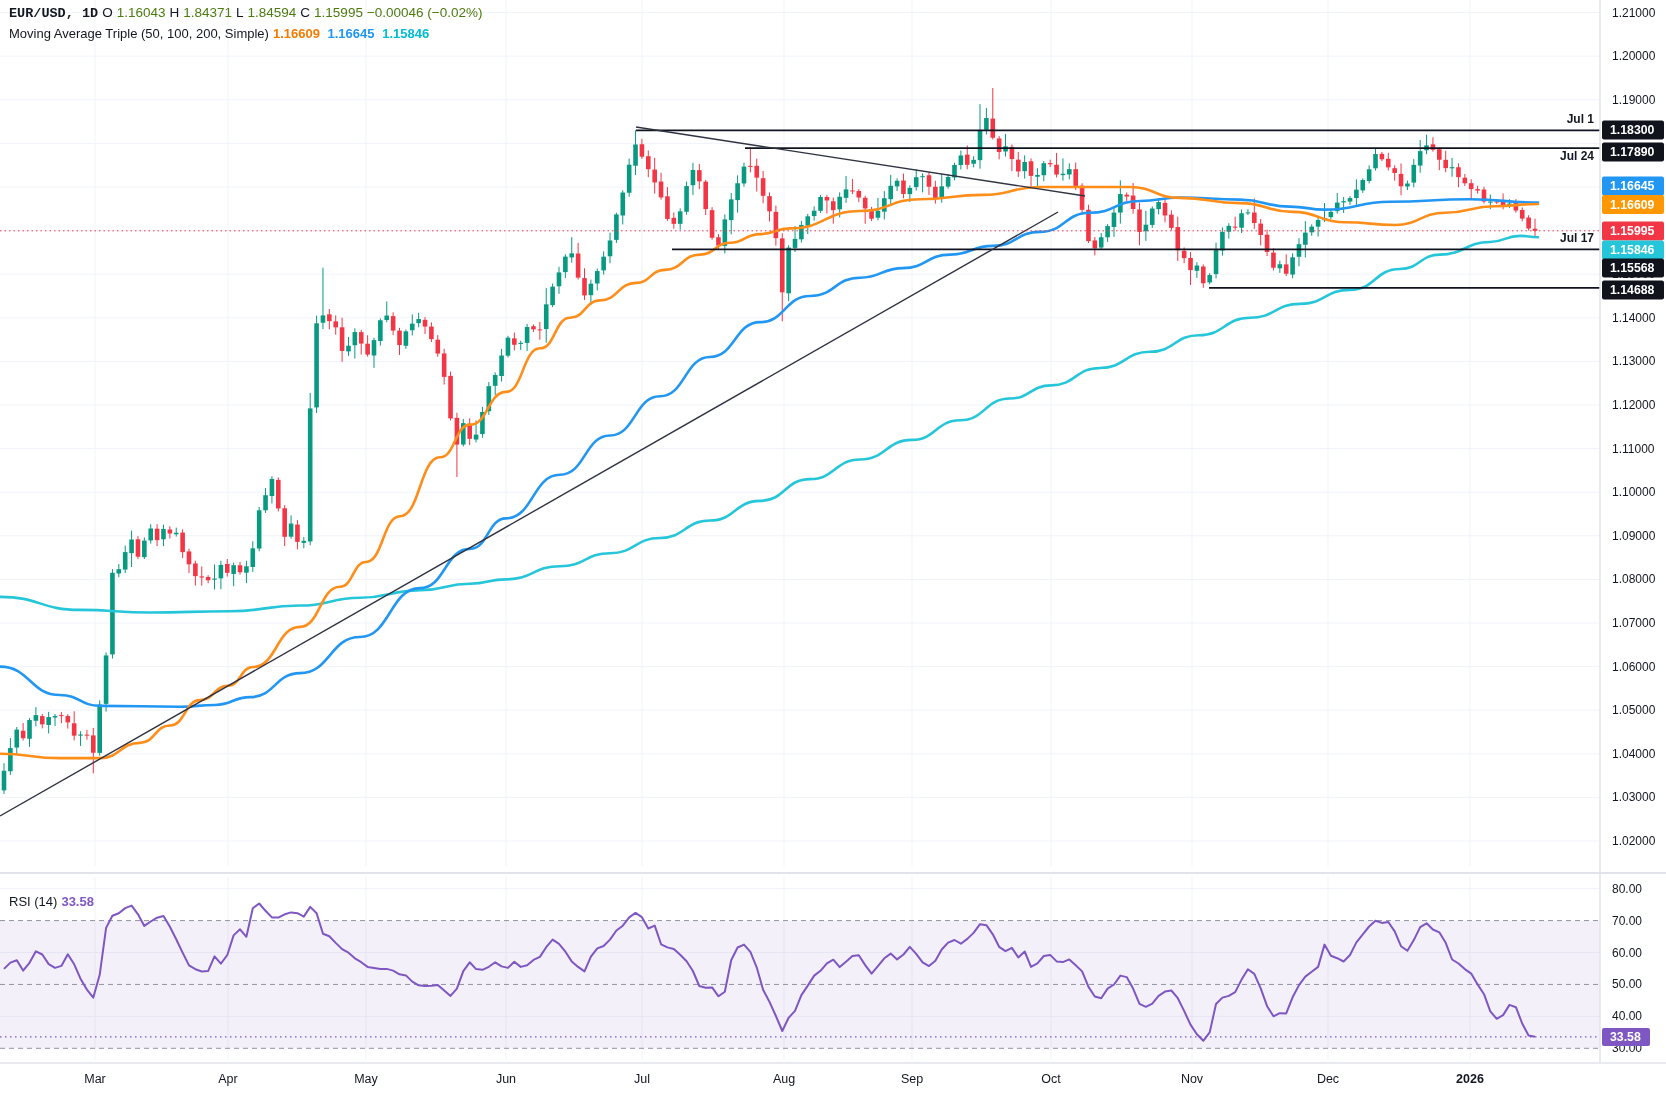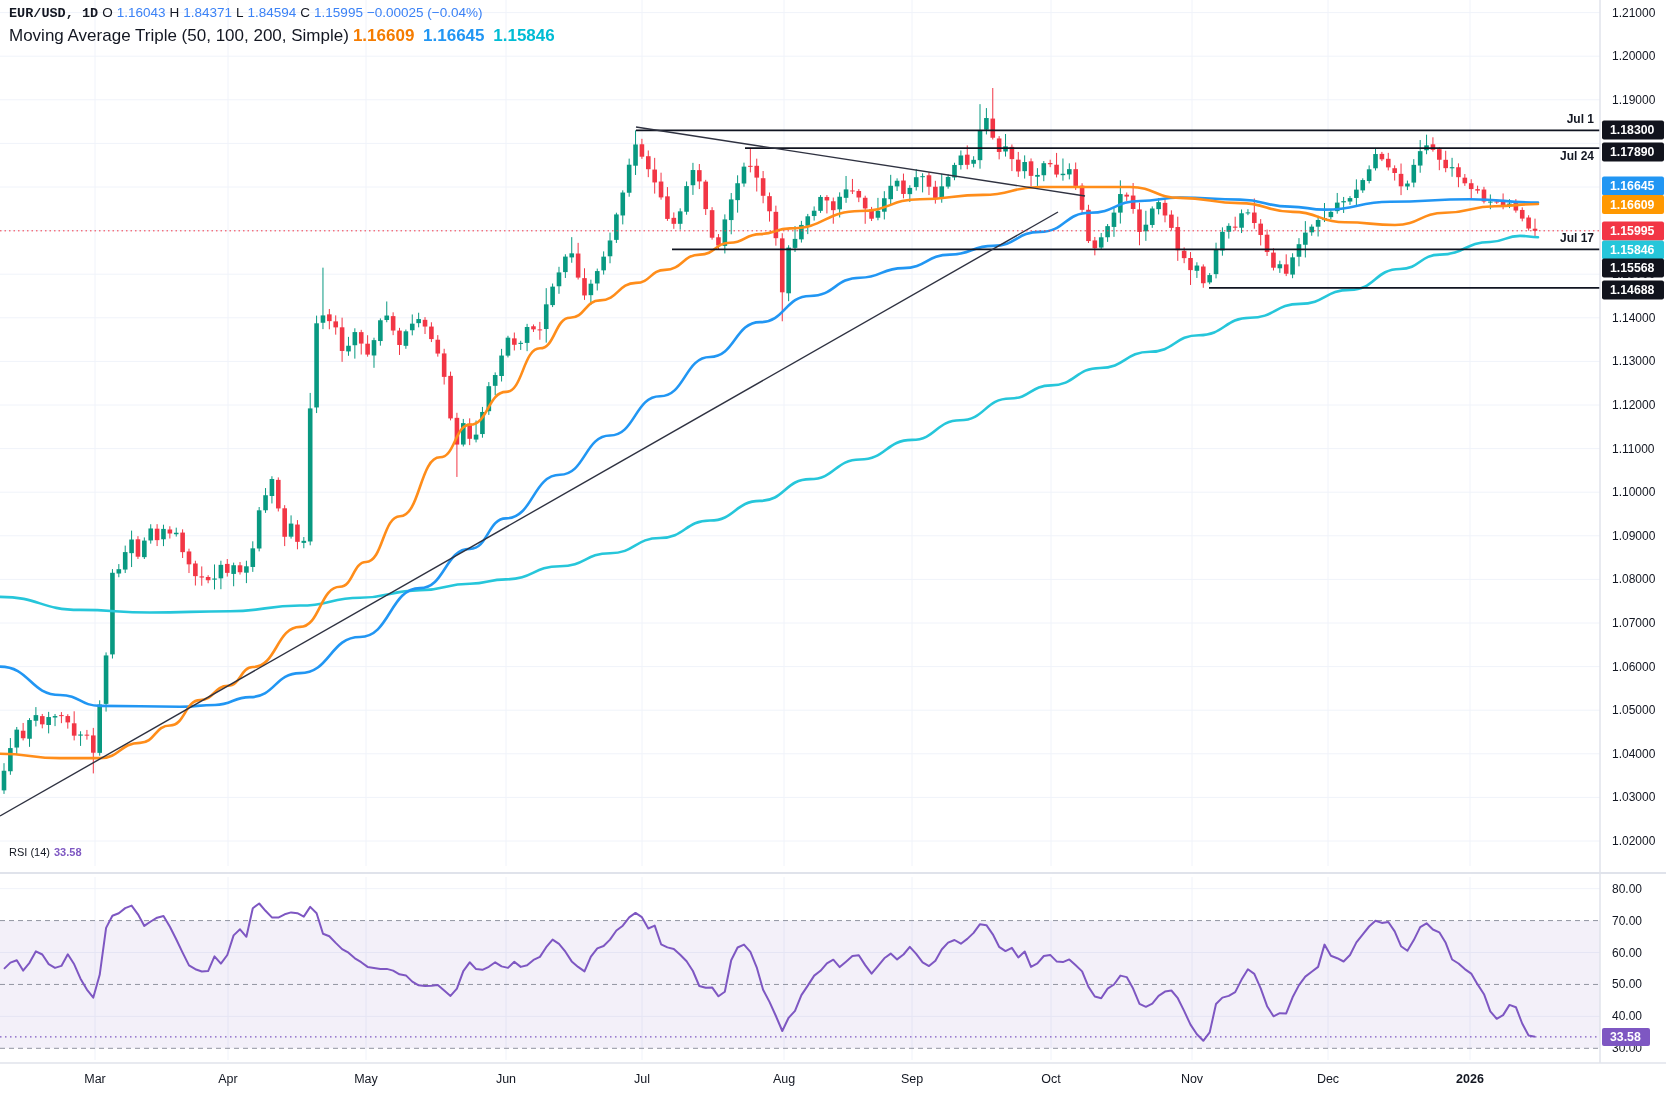--- a/index.html
+++ b/index.html
@@ -1,26 +1,26 @@
 <!DOCTYPE html>
 <html><head>
 <meta charset="utf-8">
 <style>
   html,body{margin:0;padding:0;background:#fff;}
   .stage{position:relative;width:1666px;height:1095px;background:#ffffff;overflow:hidden;
          font-family:"Liberation Sans",sans-serif;color:#131722;}
   svg{position:absolute;left:0;top:0;}
   .legend{position:absolute;left:9px;white-space:nowrap;z-index:5;}
   .legend1{top:5px;font-size:13.5px;}
-  .legend2{top:26px;font-size:17px;}
-  .legend3{top:846px;font-size:11px;}
+  .legend2{top:26px;font-size:13px;}
+  .legend3{top:894px;font-size:13px;}
   .legend span{margin-right:4px;}
   .sym{font-weight:700;margin-right:10px;font-family:Liberation Mono, monospace;}
   .k{color:#131722;margin-right:0;}
-  .red{color:#3b82f6;margin-right:9px;}
+  .red{color:#4d7c0f;margin-right:9px;}
   .ma-title{margin-right:10px;}
   .v50{color:#f57c00;font-weight:600;}
   .v100{color:#2196f3;font-weight:600;}
   .v200{color:#00bcd4;font-weight:600;}
   .rsi-t{margin-right:8px;}
   .rsi-v{color:#7e57c2;font-weight:600;}
 </style>
 </head>
 <body>
 
@@ -649,21 +649,21 @@
         <text x="1610" y="1041.3" font-family="&quot;Liberation Sans&quot;, sans-serif" font-size="12.3" fill="#ffffff" font-weight="600">33.58</text>
       </g>
     <g id="g-lvllabels">
         <text x="1594" y="123" font-family="&quot;Liberation Sans&quot;, sans-serif" font-size="12" fill="#131722" text-anchor="end" font-weight="600">Jul 1</text>
         <text x="1594" y="160" font-family="&quot;Liberation Sans&quot;, sans-serif" font-size="12" fill="#131722" text-anchor="end" font-weight="600">Jul 24</text>
         <text x="1594" y="242" font-family="&quot;Liberation Sans&quot;, sans-serif" font-size="12" fill="#131722" text-anchor="end" font-weight="600">Jul 17</text>
       </g>
   </svg>
 
   <div class="legend legend1">
-    <span class="sym">EUR/USD, 1D</span><span class="k">O</span><span class="red">1.16043</span><span class="k">H</span><span class="red">1.84371</span><span class="k">L</span><span class="red">1.84594</span><span class="k">C</span><span class="red">1.15995</span><span class="red">−0.00025 (−0.04%)</span>
+    <span class="sym">EUR/USD, 1D</span><span class="k">O</span><span class="red">1.16043</span><span class="k">H</span><span class="red">1.84371</span><span class="k">L</span><span class="red">1.84594</span><span class="k">C</span><span class="red">1.15995</span><span class="red">−0.00046 (−0.02%)</span>
   </div>
 
   <div class="legend legend2">
     <span class="ma-title">Moving Average Triple (50, 100, 200, Simple)</span><span class="v50">1.16609</span> <span class="v100">1.16645</span> <span class="v200">1.15846</span>
   </div>
 
   <div class="legend legend3">
     <span class="rsi-t">RSI (14)</span><span class="rsi-v">33.58</span>
   </div>
 </div>

